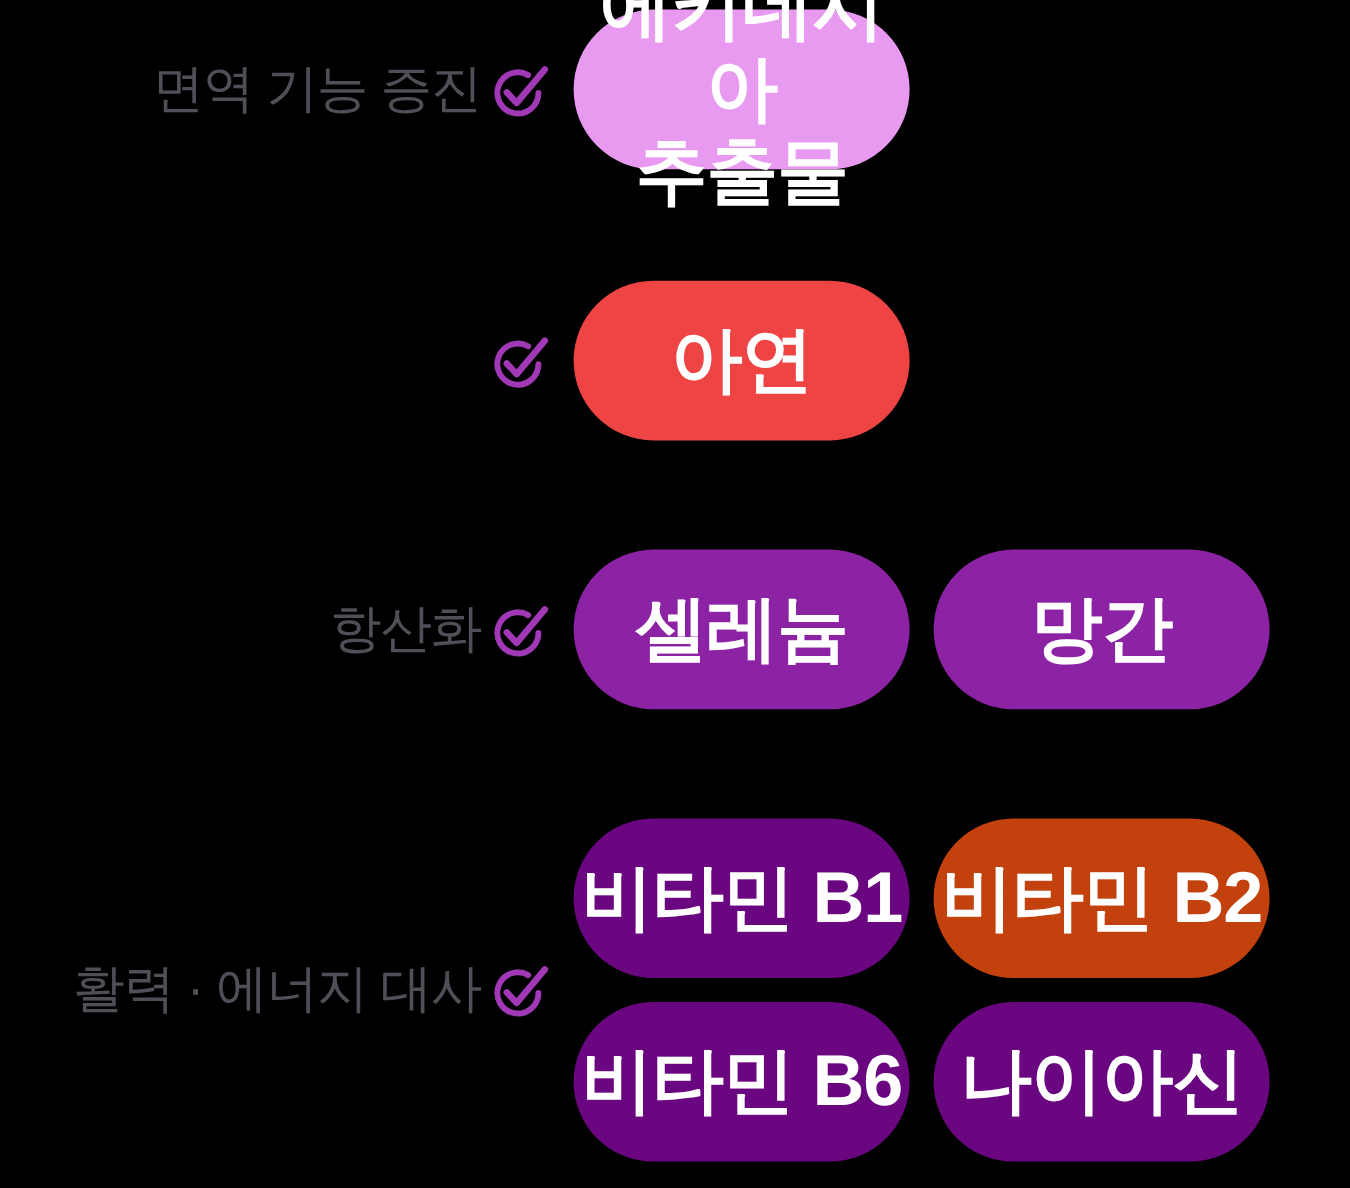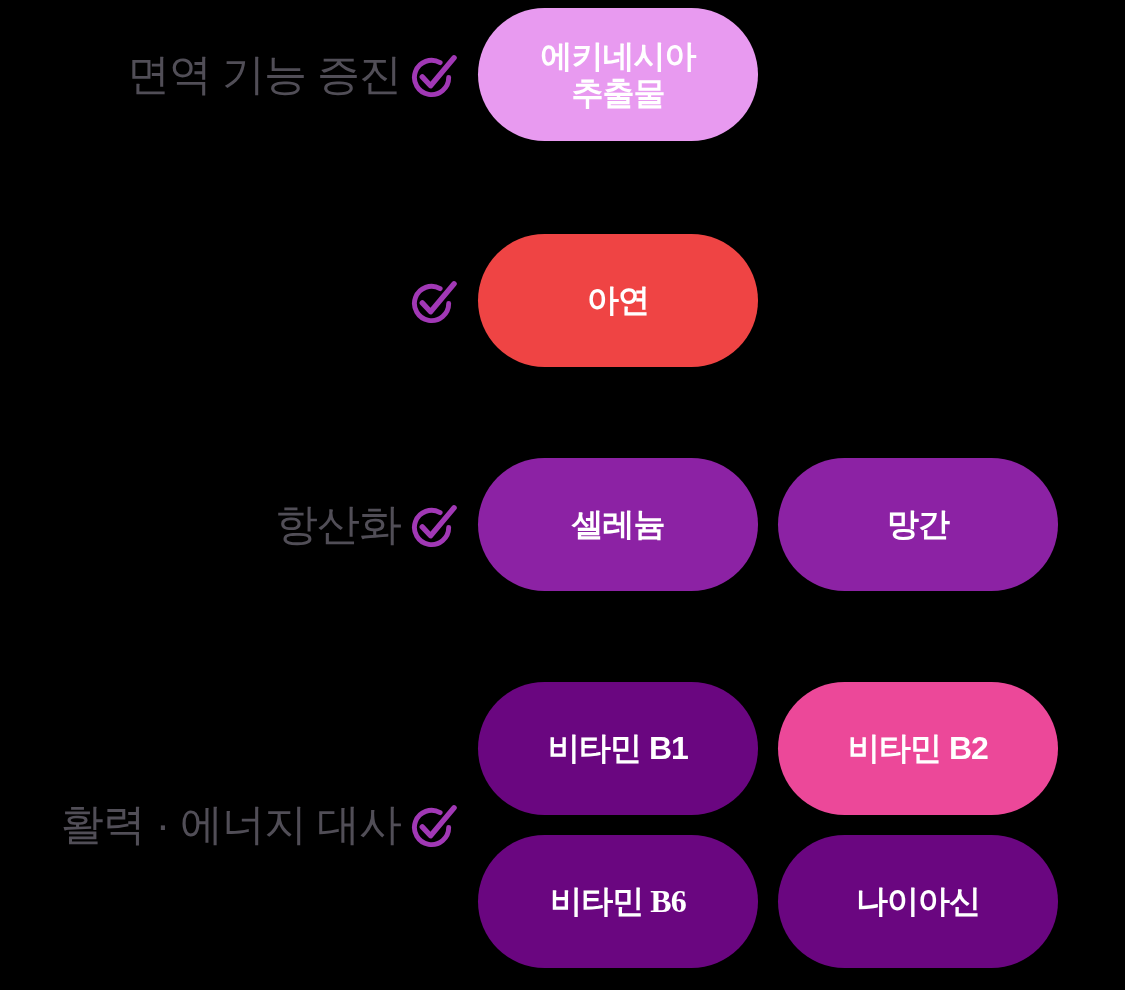--- a/index.html
+++ b/index.html
@@ -38,21 +38,21 @@
   .check path{stroke:var(--check);fill:none;}
   .pills{
     margin-left:20px;
     display:grid;grid-template-columns:280px;gap:35px 20px;
   }
   .pills.two-col{grid-template-columns:280px 280px;gap:20px;}
   .pill{
     width:280px;height:133px;border-radius:66.5px;
     display:flex;align-items:center;justify-content:center;text-align:center;
     color:var(--pill-text);
-    font-size:32px;font-weight:700;letter-spacing:-1px;
+    font-size:60px;font-weight:700;letter-spacing:-1px;
     line-height:1.14;white-space:pre-line;
   }
 </style>
 </head>
 <body>
 
 <div class="canvas">
 
   <section class="row row1">
     <div class="label-cell">
@@ -105,19 +105,19 @@
       <span class="label">활력 · 에너지 대사</span>
       <span class="check">
         <svg viewBox="0 0 48 48" aria-hidden="true">
           <path d="M 38.5 27 A 17.5 17.5 0 1 1 29.75 11.84" stroke-width="5" stroke-linecap="round"></path>
           <path d="M 11.5 26.5 L 20 35.5 L 44 7" stroke-width="5.5" stroke-linecap="round" stroke-linejoin="round"></path>
         </svg>
       </span>
     </div>
     <div class="pills two-col">
       <div class="pill" style="background-color: rgb(106, 6, 128);">비타민 B1</div>
-      <div class="pill" style="background-color: #ec4899;">비타민 B2</div>
-      <div class="pill" style="background-color: rgb(106, 6, 128); font-family: Liberation Serif, serif;">비타민 B6</div>
+      <div class="pill" style="background-color: #c2410c;">비타민 B2</div>
+      <div class="pill" style="background-color: rgb(106, 6, 128);">비타민 B6</div>
       <div class="pill" style="background-color: rgb(106, 6, 128);">나이아신</div>
     </div>
   </section>
 
 </div>
 
 </body></html>

